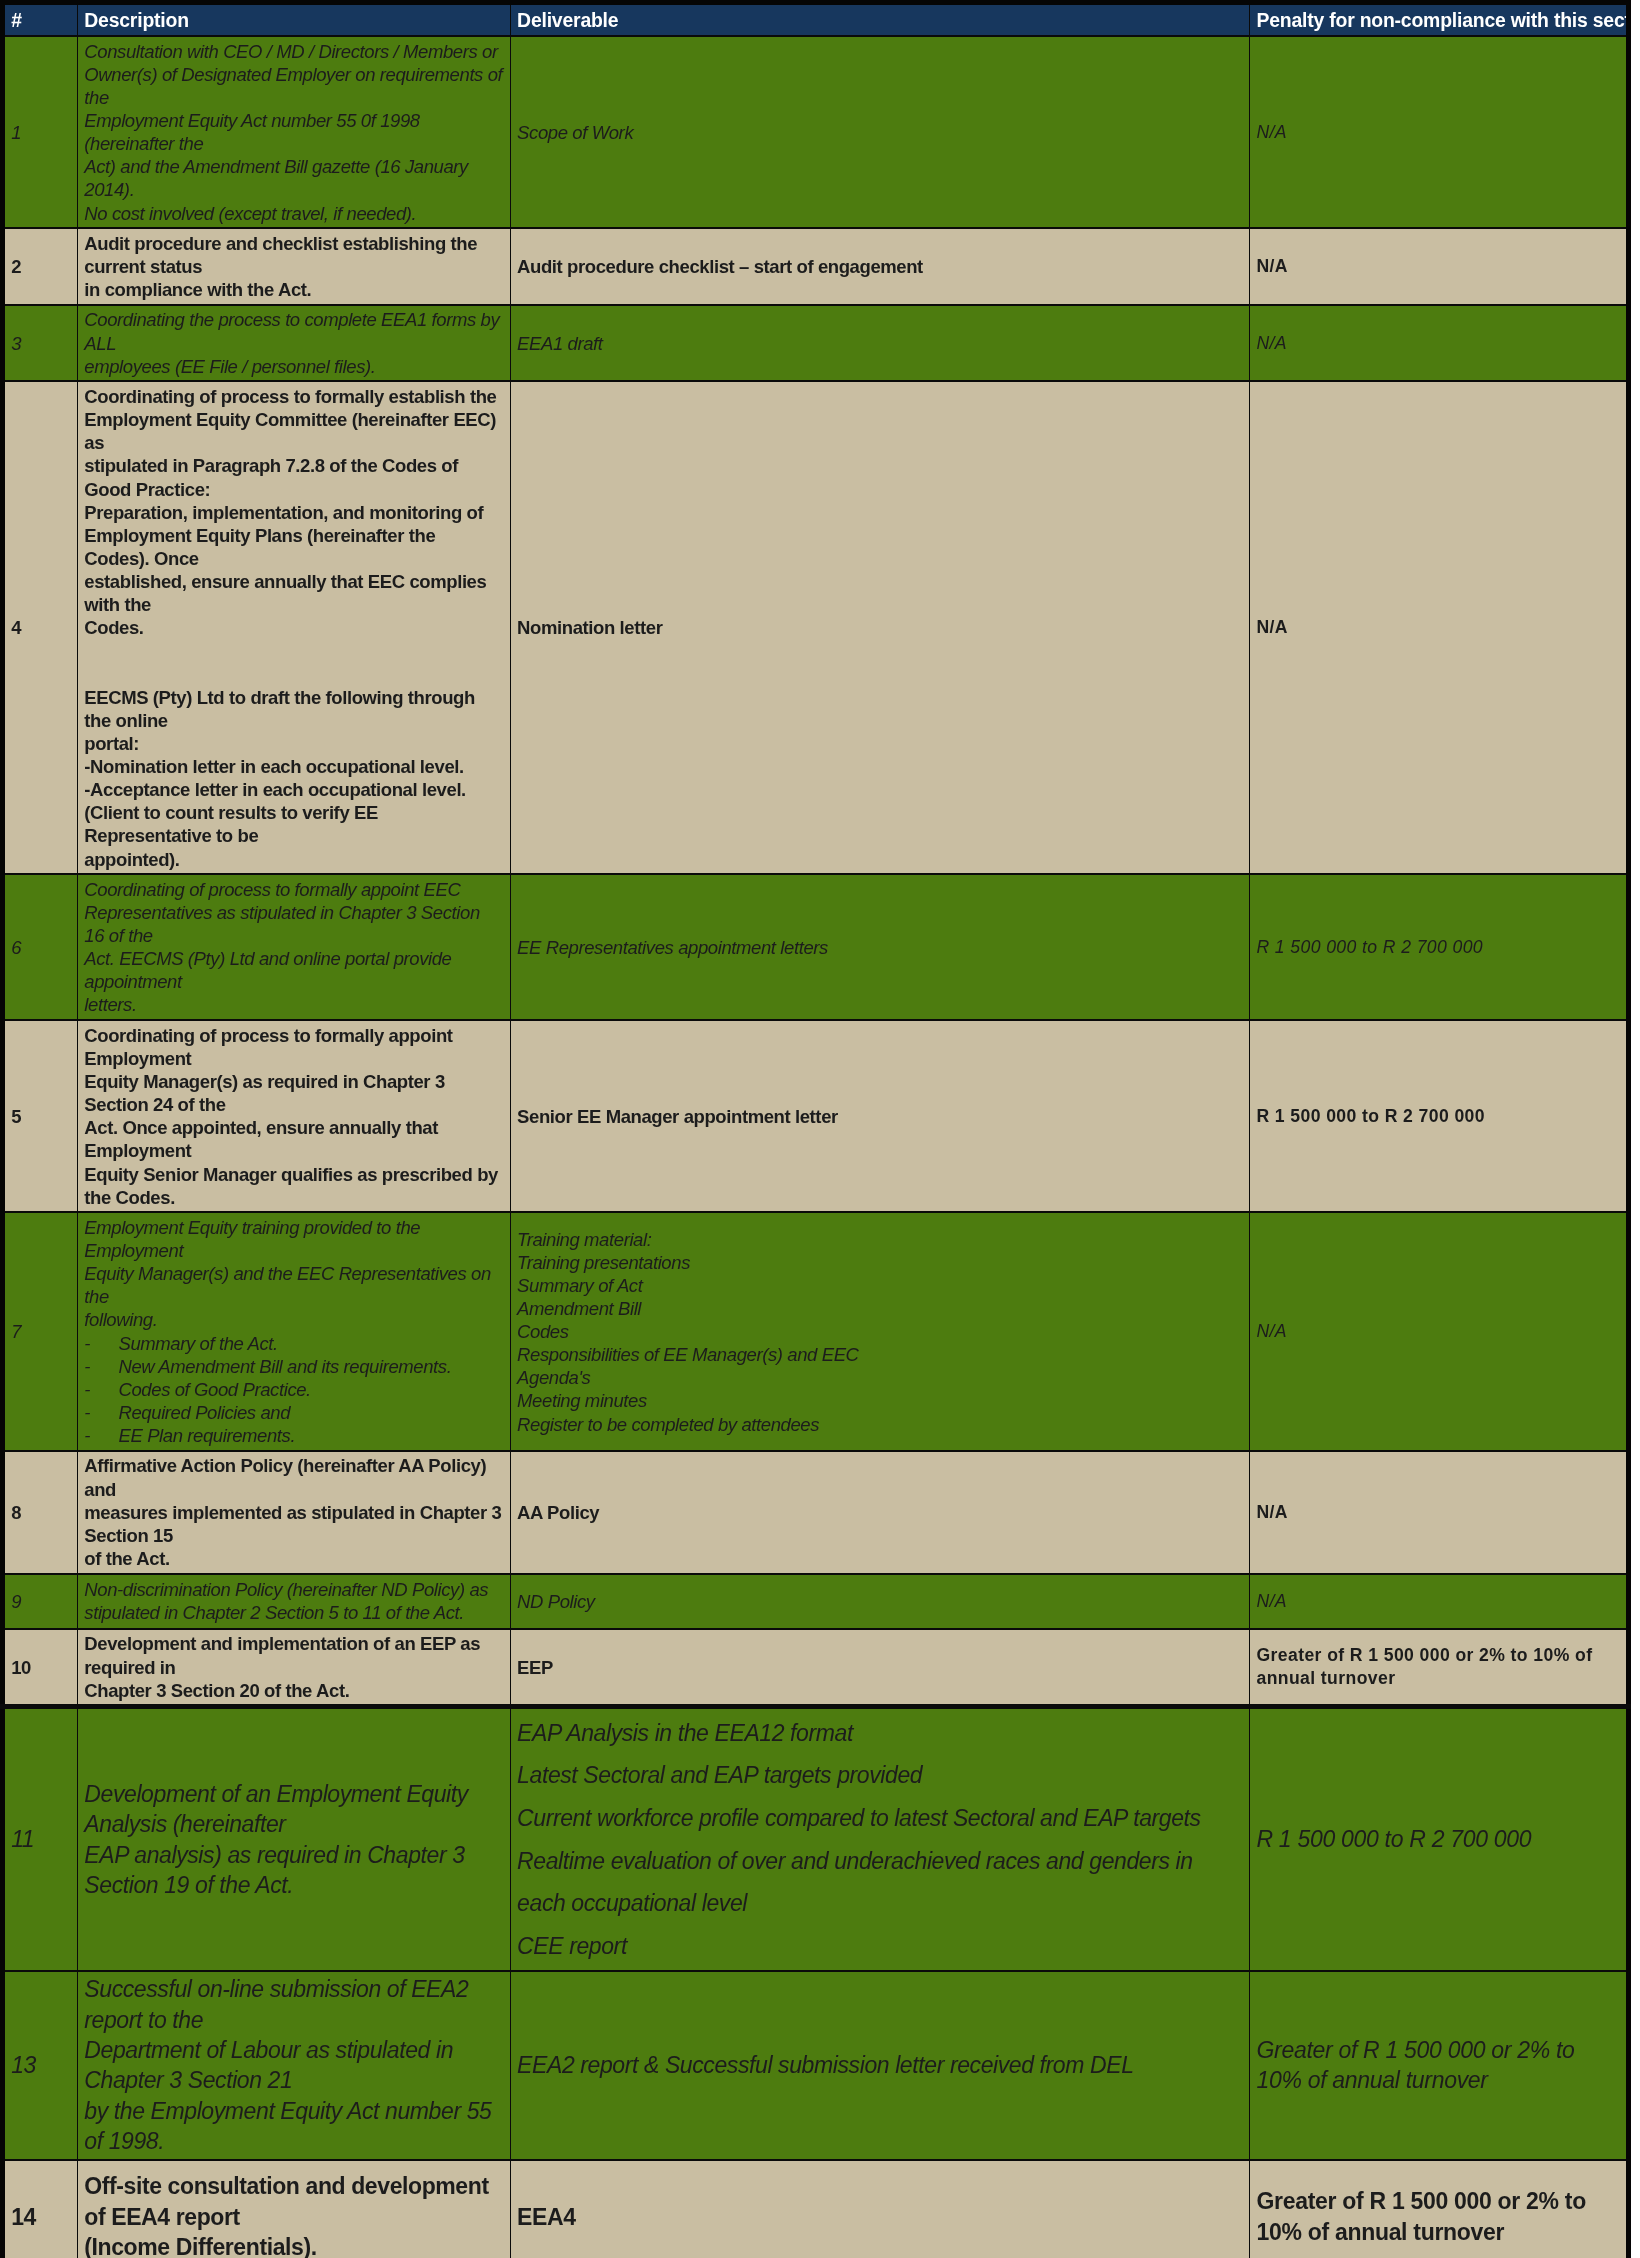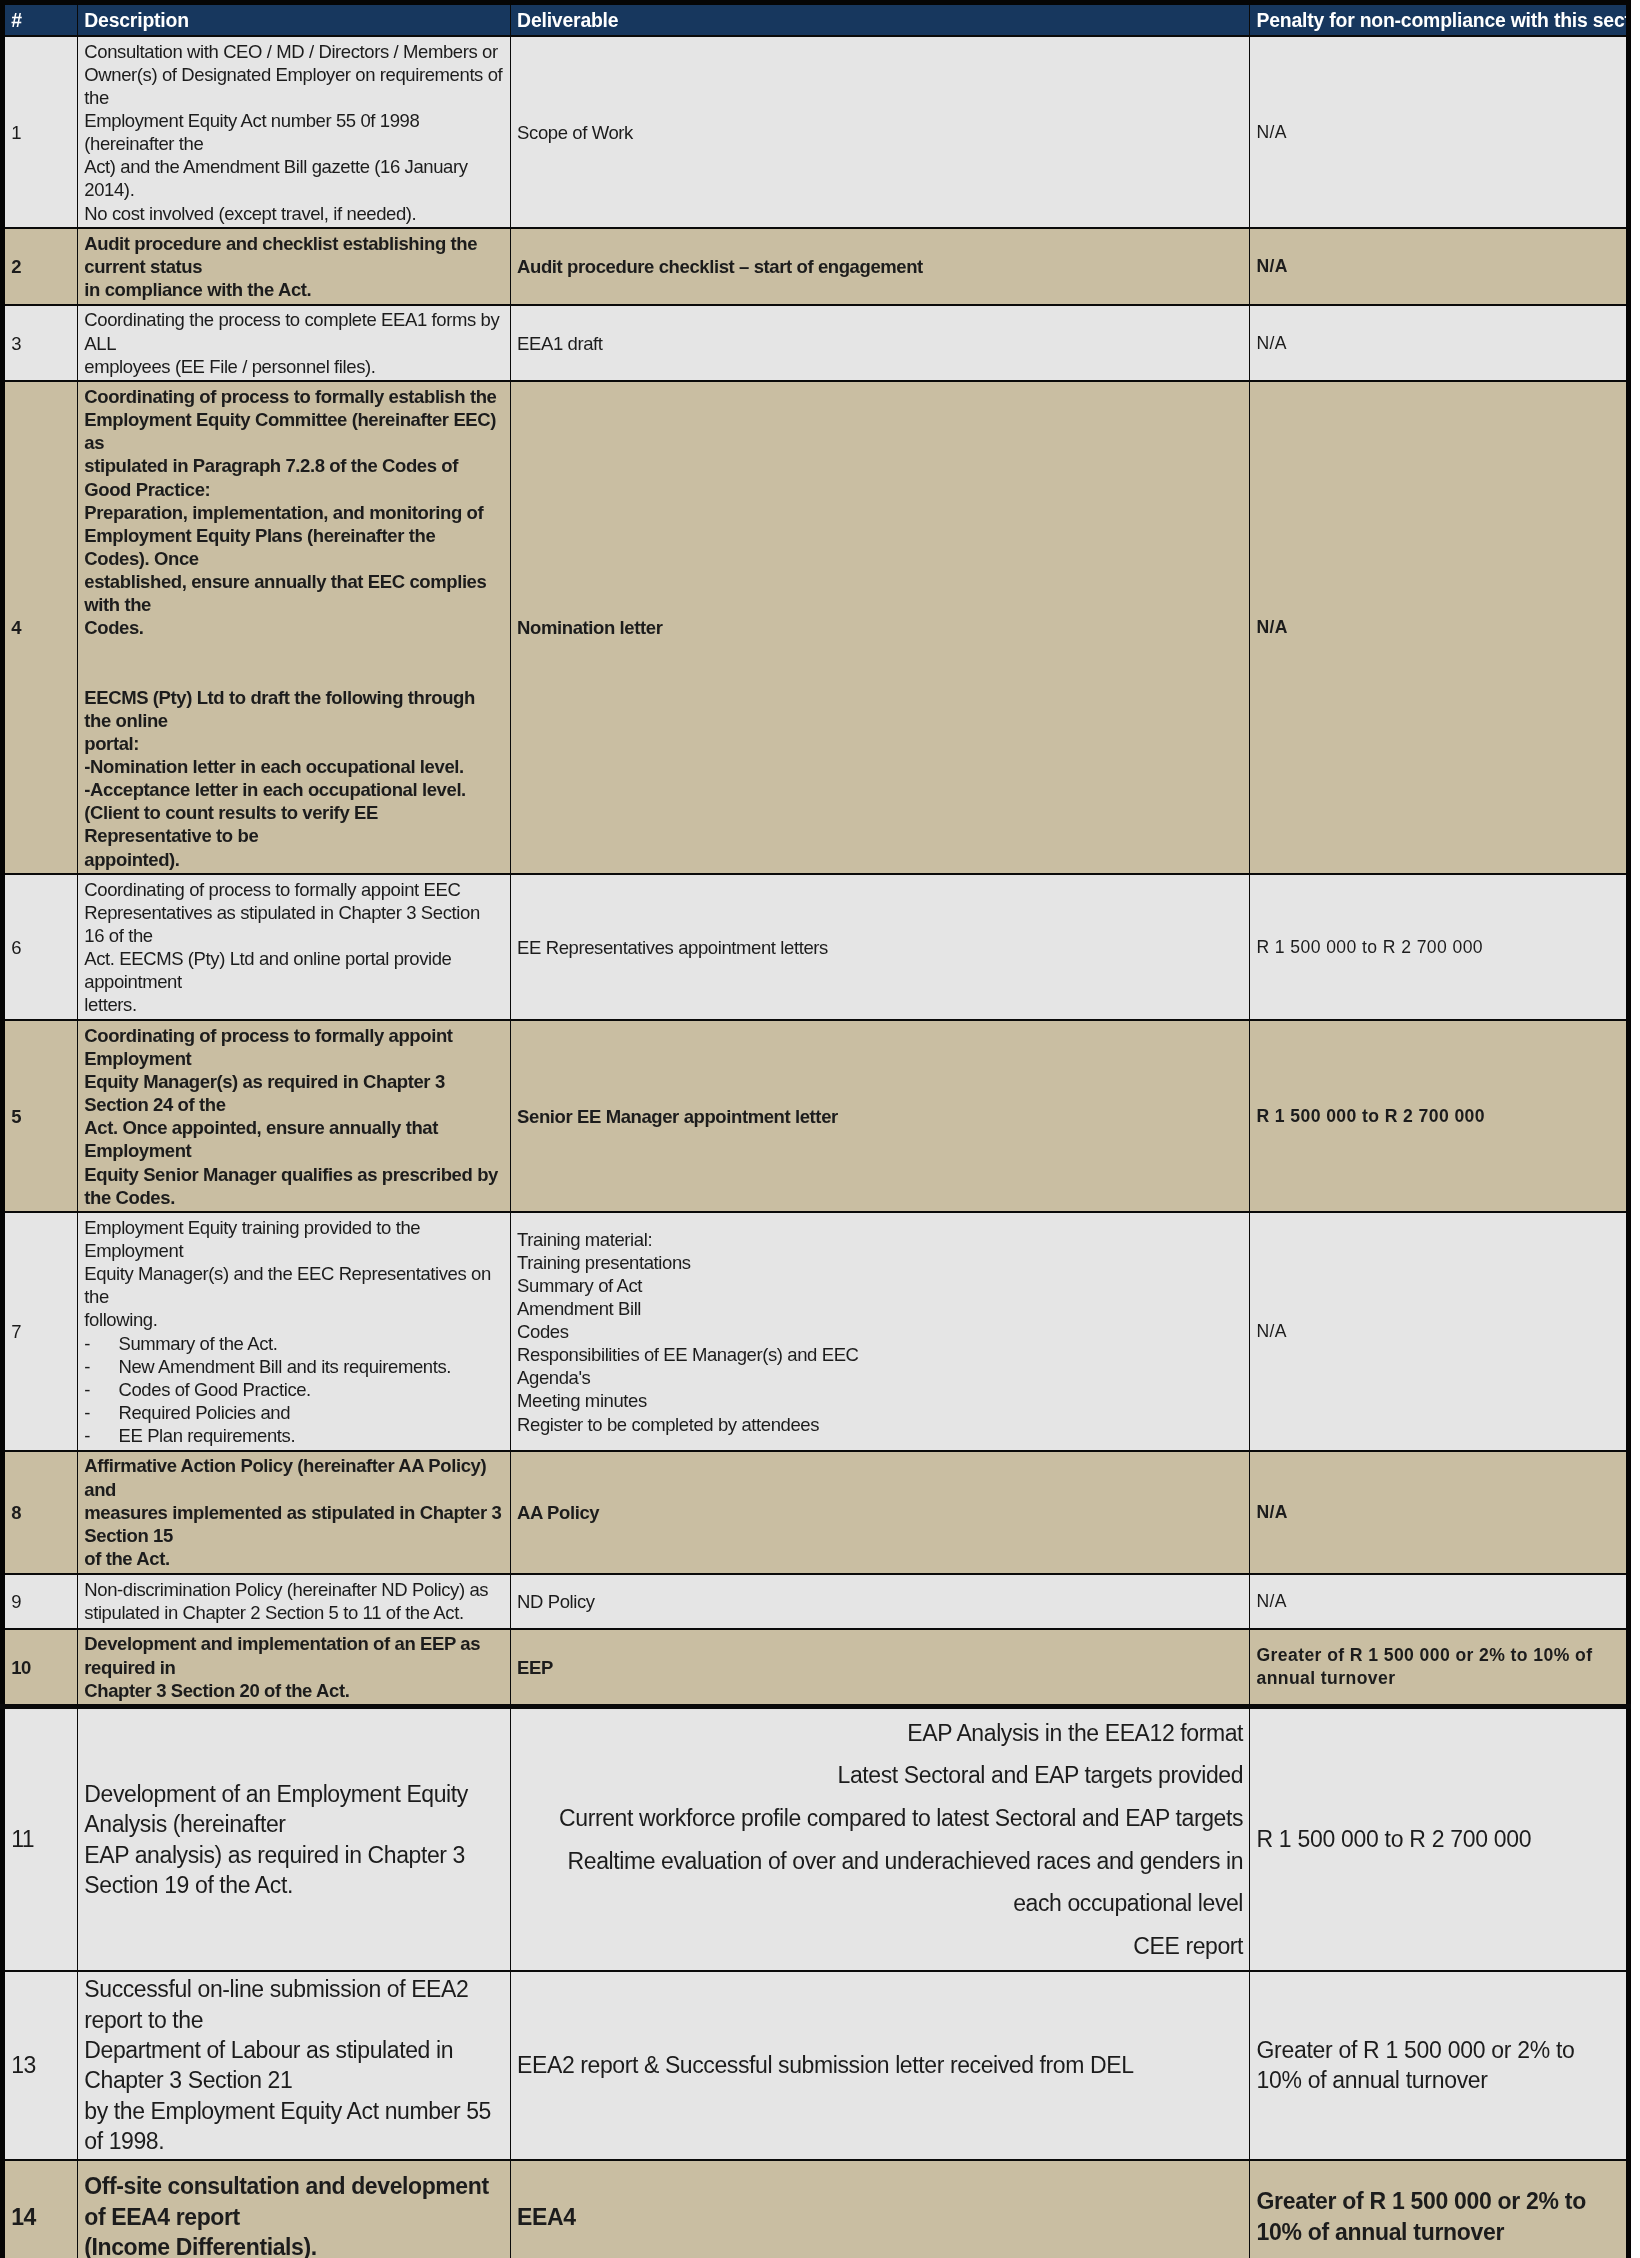--- a/index.html
+++ b/index.html
@@ -29,29 +29,29 @@
   thead th{
     background:#17375E;
     color:#ffffff;
     font-size:19.4px;
     font-weight:bold;
     letter-spacing:-0.2px;
     height:26.5px;
     padding:1.8px 6.2px;
     white-space:nowrap;
   }
-  tr.shade-dark td{background:#e5e5e5;}
+  tr.shade-dark td{background:#4d7c0f;font-style:italic;}
   tr.shade-light td{background:#C9BEA2;font-weight:bold;}
   tr.size-small td{font-size:18.5px;line-height:1.25;letter-spacing:-0.4px;}
   tr.size-large td{font-size:23px;line-height:1.32;letter-spacing:-0.4px;}
   
   tr.size-small td.penalty-cell{font-size:17.6px;letter-spacing:0.4px;line-height:1.3;}
   tr.size-large td.penalty-cell{letter-spacing:-0.3px;}
   
-  tbody tr:nth-child(11) td.deliverable-cell{line-height:1.85;text-align:right;}
+  tbody tr:nth-child(11) td.deliverable-cell{line-height:1.85;}
   
   tbody tr:nth-child(11) td{border-top-width:5.3px;}
   
   tbody tr:nth-child(1) td{height:124px;}
   tbody tr:nth-child(2) td{height:49px;}
   tbody tr:nth-child(3) td{height:42px;}
   tbody tr:nth-child(4) td{height:300px;margin-top:10px;}
   tbody tr:nth-child(5) td{height:92px;}
   tbody tr:nth-child(6) td{height:102px;}
   tbody tr:nth-child(7) td{height:198px;}

